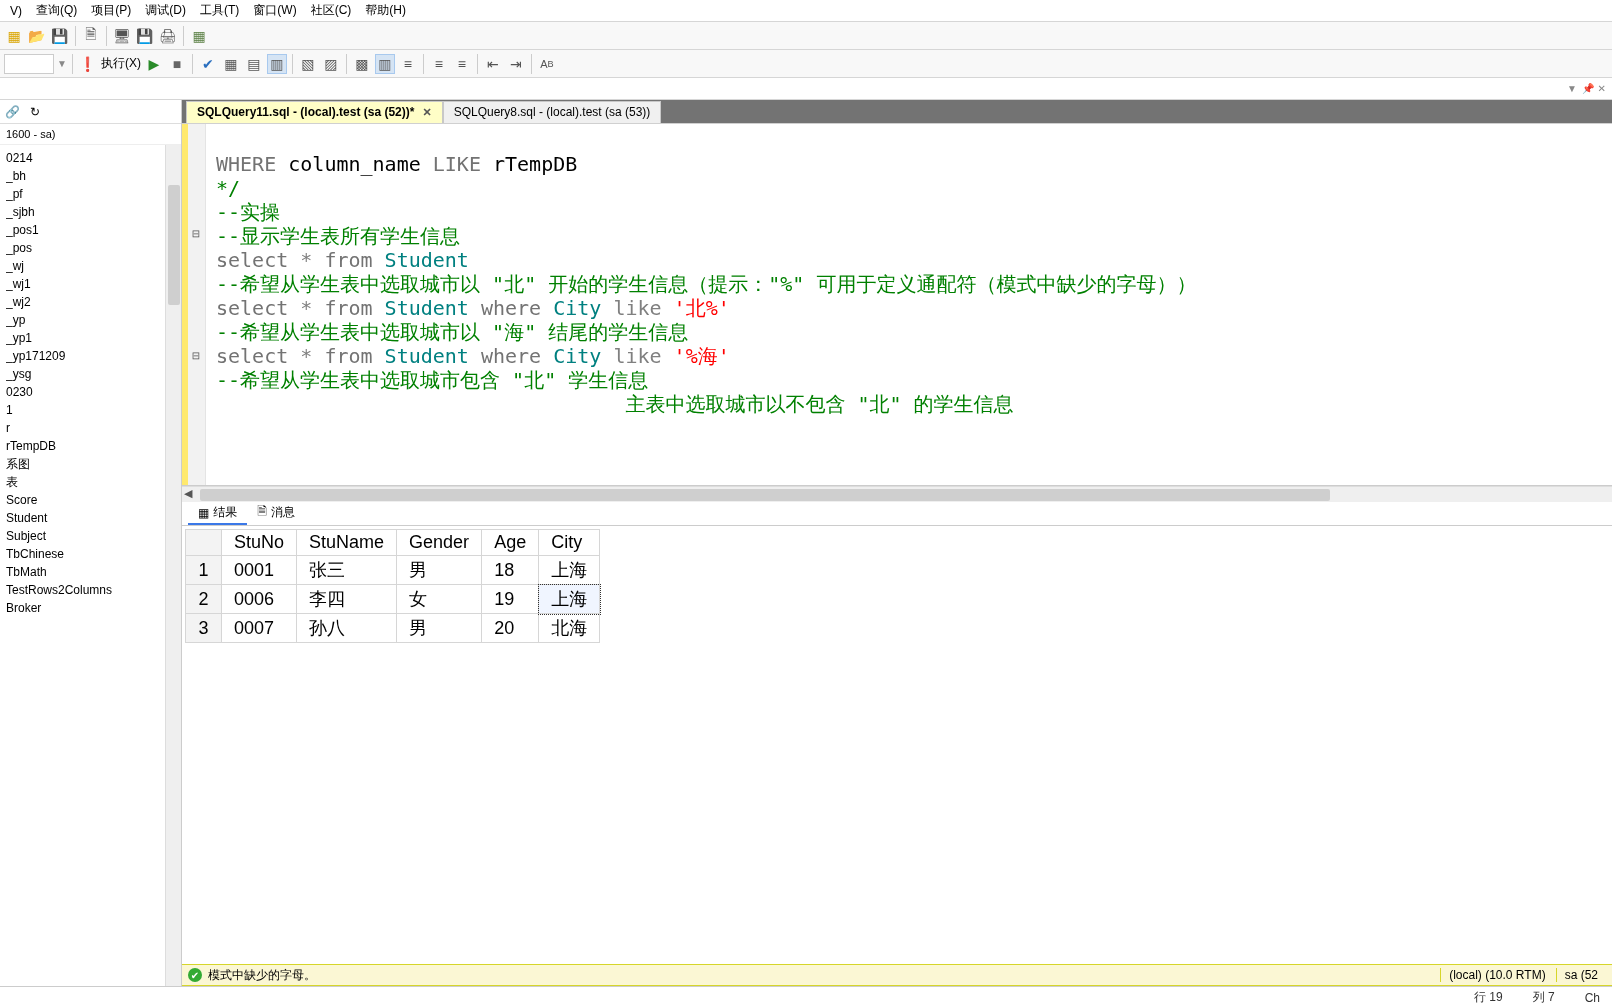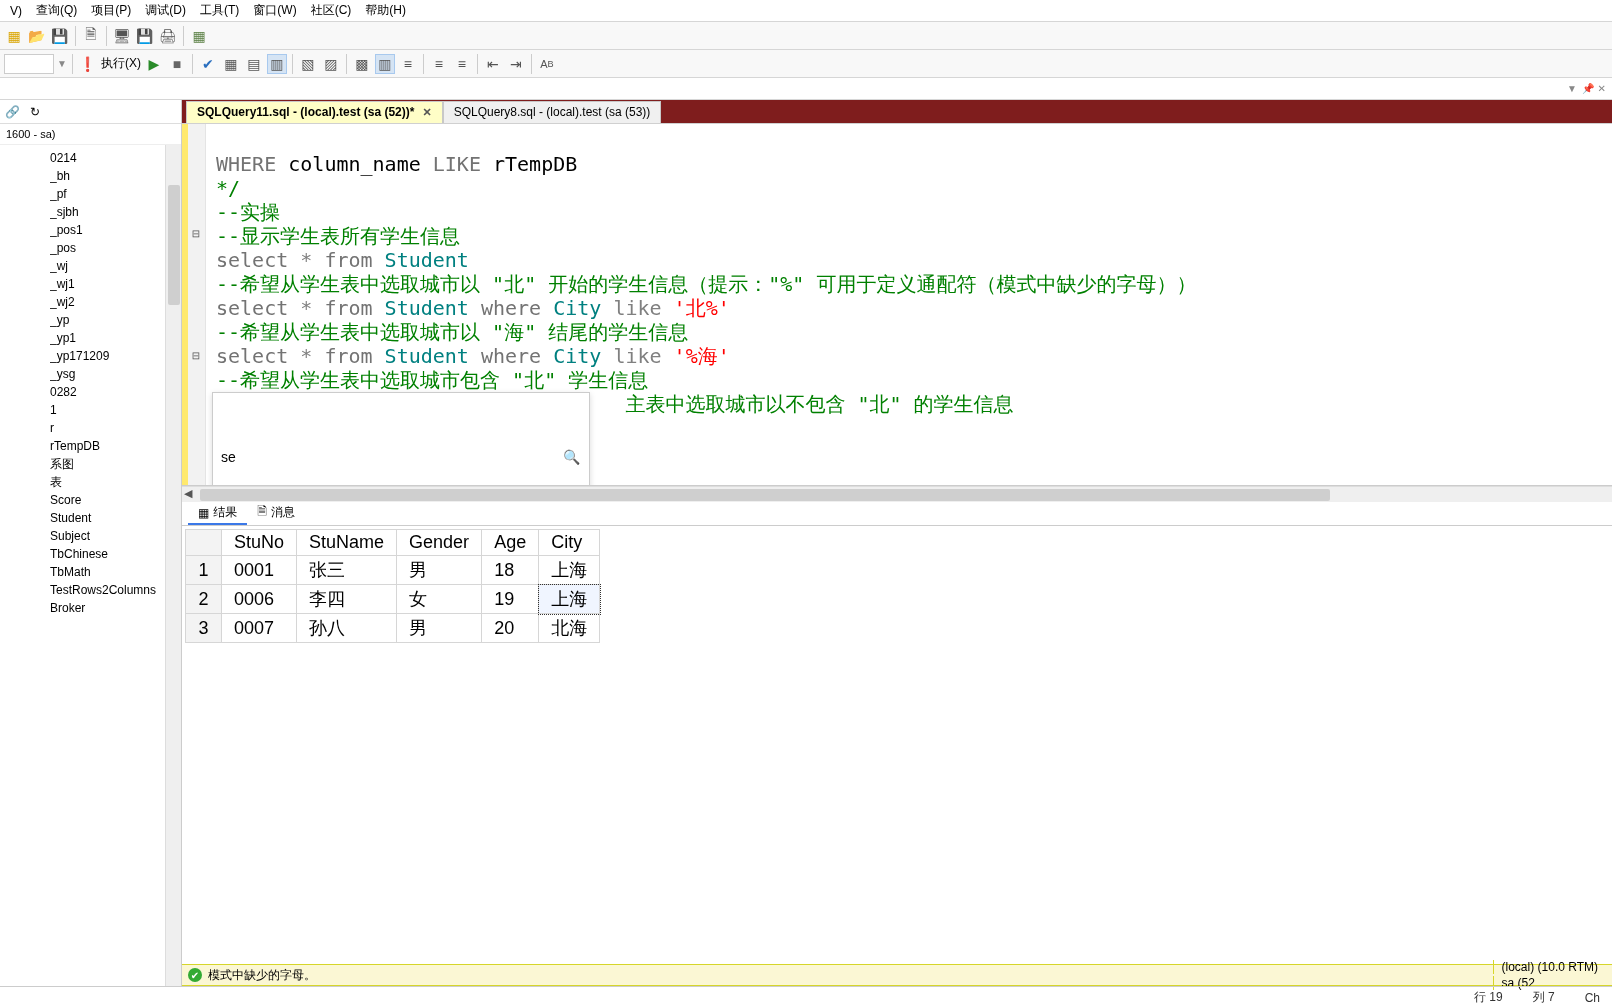--- a/index.html
+++ b/index.html
@@ -100,33 +100,33 @@
     position: absolute;
     top: 40px; left: 2px;
     width: 12px; height: 120px;
     background: #cfcfcf;
     border-radius: 2px;
   }
   .tree-items {
     padding: 4px 2px 4px 6px;
     line-height: 18px;
   }
-  .tree-items div { white-space: nowrap; overflow: hidden; text-overflow: clip; margin-left: 44px; }
+  .tree-items div { white-space: nowrap; overflow: hidden; text-overflow: clip; }
   .main {
     flex: 1;
     display: flex;
     flex-direction: column;
     min-width: 0;
   }
   .tabs {
     display: flex;
     align-items: center;
     padding-left: 4px;
     height: 24px;
-    background: #7f1d1d;
+    background: #737373;
     border-bottom: 1px solid #d0d0d0;
   }
   .tab {
     border: 1px solid #c8c8c8;
     border-bottom: none;
     background: #f0f0f0;
     padding: 2px 10px;
     font-size: 12px;
     height: 22px;
     display: flex;
@@ -290,21 +290,20 @@
     border-radius: 50%;
     background: #33aa33;
     display: flex; align-items: center; justify-content: center;
     color: #fff;
     font-size: 10px;
   }
   .status-ok .right {
     margin-left: auto;
     display: flex;
     gap: 2px;
-    flex-direction: column;
   }
   .status-ok .right span {
     border-left: 1px solid #d6d62a;
     padding: 0 8px;
   }
   .statusbar {
     height: 22px;
     display: flex;
     align-items: center;
     justify-content: flex-end;
@@ -395,21 +394,21 @@
         <div>_sjbh</div>
         <div>_pos1</div>
         <div>_pos</div>
         <div>_wj</div>
         <div>_wj1</div>
         <div>_wj2</div>
         <div>_yp</div>
         <div>_yp1</div>
         <div>_yp171209</div>
         <div>_ysg</div>
-        <div>0282</div>
+        <div>0230</div>
         <div>1</div>
         <div></div>
         <div>r</div>
         <div>rTempDB</div>
         <div></div>
         <div>系图</div>
         <div></div>
         <div>表</div>
         <div>Score</div>
         <div>Student</div>
@@ -450,27 +449,20 @@
 <span class="comment">--实操</span>
 <span class="comment">--显示学生表所有学生信息</span>
 <span class="kw">select</span><span class="grey"> * </span><span class="kw">from</span><span class="ident"> Student</span>
 <span class="comment">--希望从学生表中选取城市以 "北" 开始的学生信息（提示："%" 可用于定义通配符（模式中缺少的字母））</span>
 <span class="kw">select</span><span class="grey"> * </span><span class="kw">from</span><span class="ident"> Student </span><span class="kw">where</span><span class="ident"> City </span><span class="grey">like</span><span> </span><span class="str">'北%'</span>
 <span class="comment">--希望从学生表中选取城市以 "海" 结尾的学生信息</span>
 <span class="kw">select</span><span class="grey"> * </span><span class="kw">from</span><span class="ident"> Student </span><span class="kw">where</span><span class="ident"> City </span><span class="grey">like</span><span> </span><span class="str">'%海'</span>
 <span class="comment">--希望从学生表中选取城市包含 "北" 学生信息</span>
 <span>                                  </span><span class="comment">主表中选取城市以不包含 "北" 的学生信息</span>
         
-        <div class="ime">
-          <div class="ime-in">
-            <input value="se" style="">
-            <span style="color:#888">🔍</span>
-          </div>
-          
-        </div>
       </div>
     </div>
     <div class="h-scroll">
         <div class="t"></div>
       </div>
 
     <div class="result-tabs">
       <div class="rt active">
         <span class="ico">▦</span>
         <span>结果</span>

